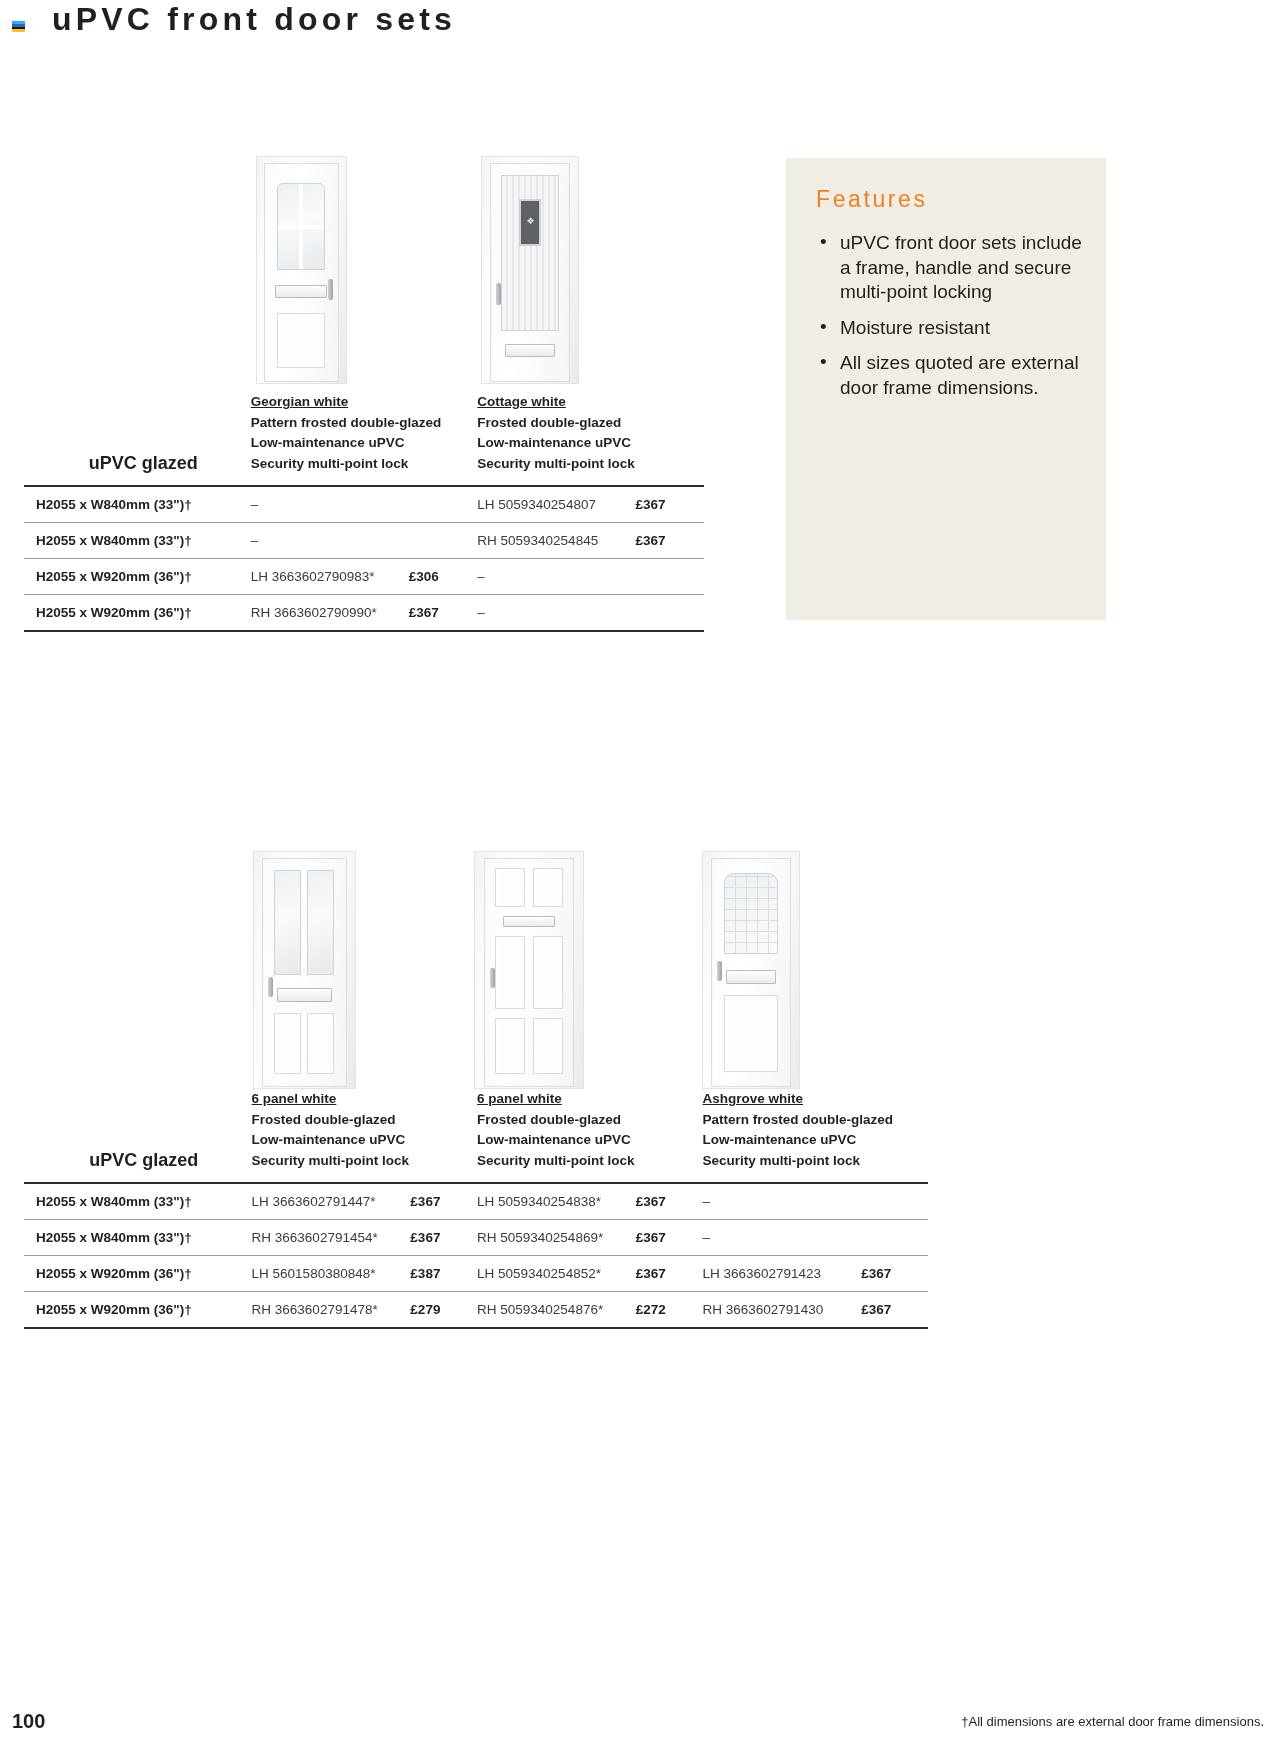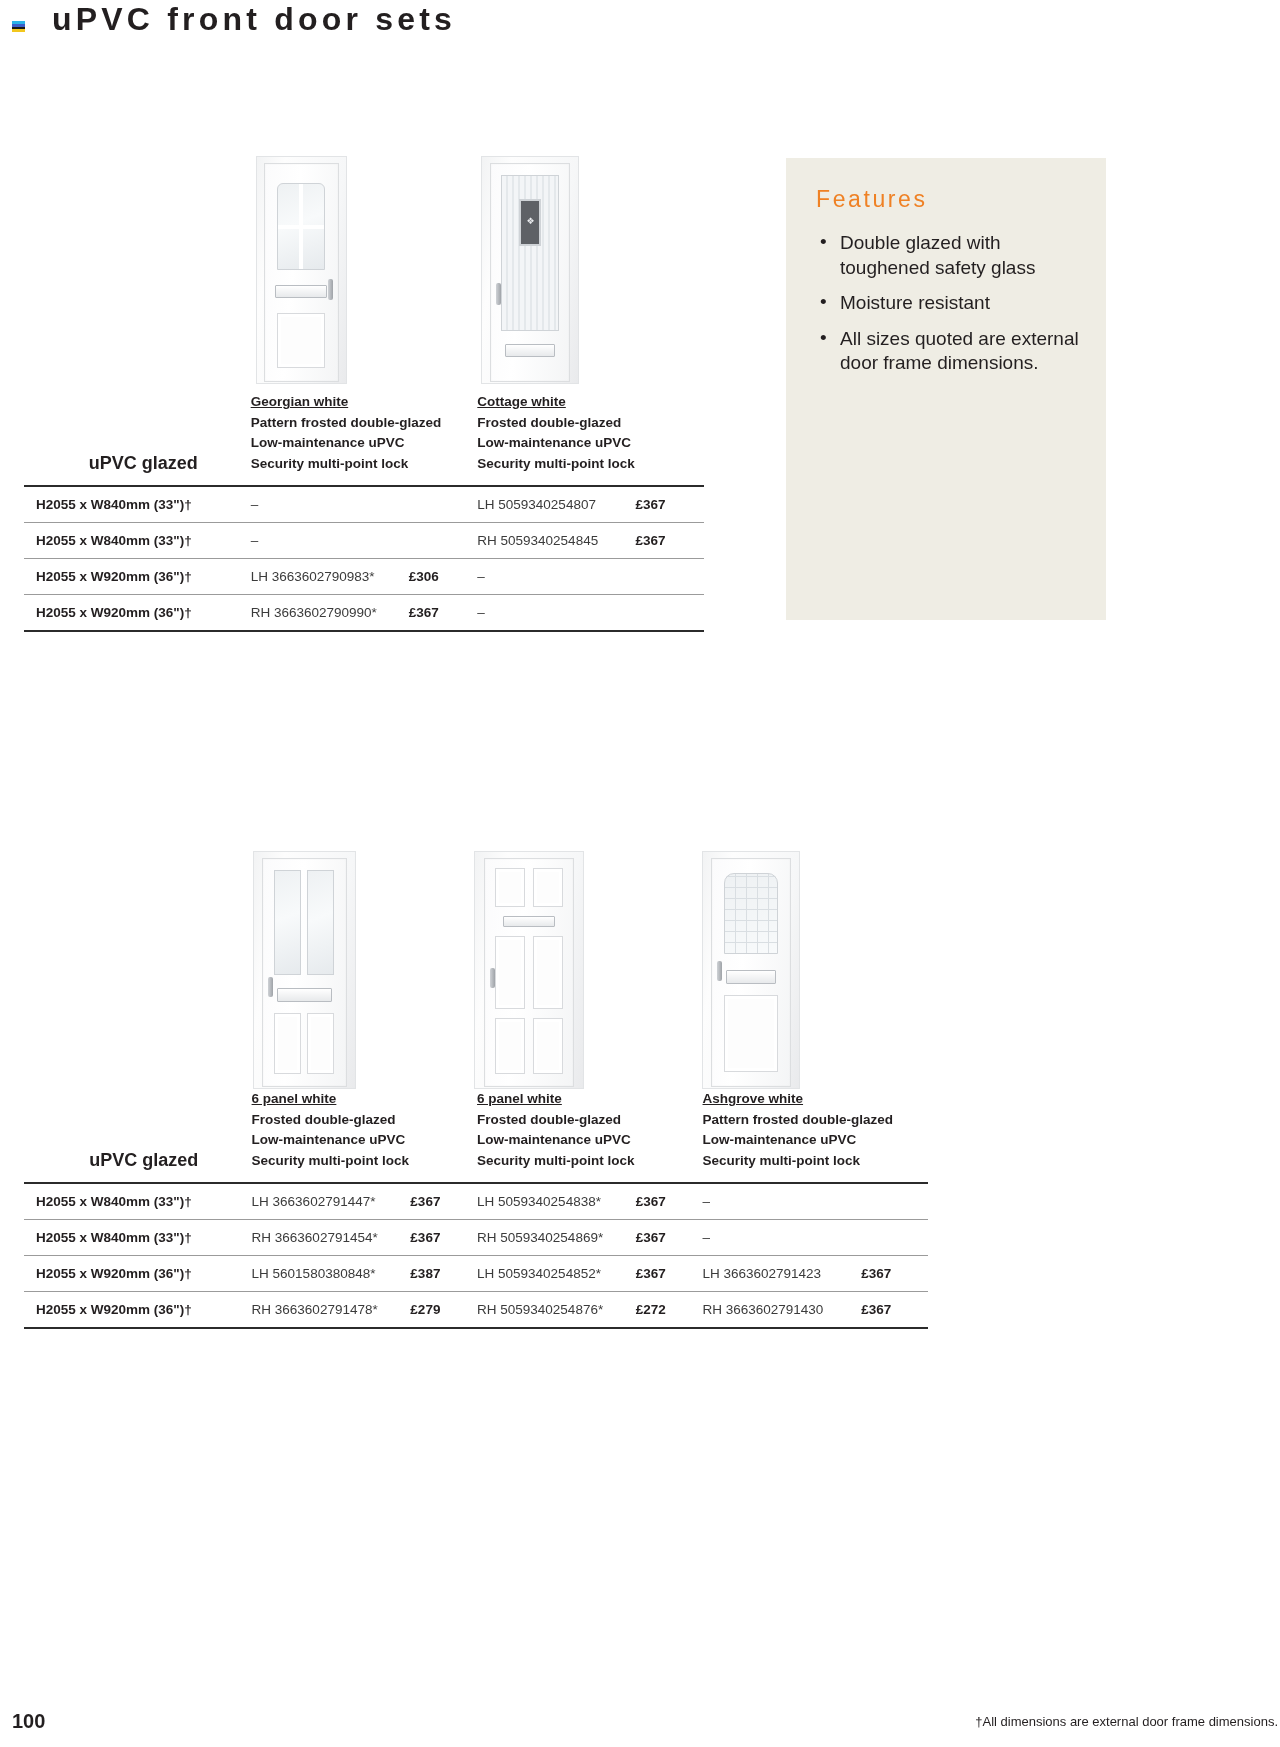--- a/index.html
+++ b/index.html
@@ -146,21 +146,21 @@
     font-size: 18px; font-weight: bold; color: #231f20;
     padding-left: 12px; vertical-align: bottom; padding-bottom: 11px;
   }
 
   
   .footer-page {
     position: absolute; left: 12px; bottom: 14px;
     font-size: 20px; font-weight: bold; color: #231f20;
   }
   .footer-note {
-    position: absolute; right: 2px; bottom: 18px;
+    position: absolute; right: 16px; bottom: 18px;
     font-size: 13px; color: #231f20;
   }
 </style>
 </head>
 <body>
 
 <div class="page">
 
   <div class="page-header">
     <span class="reg-mark">
@@ -249,21 +249,21 @@
           <td class="code">–</td>
           <td class="price"></td>
         </tr>
       </tbody>
     </table>
   </div>
 
   <aside class="features">
     <h2>Features</h2>
     <ul>
-      <li>Double glazed with toughened safety glass</li>
+      <li>uPVC front door sets include a frame, handle and secure multi-point locking</li>
       <li>Moisture resistant</li>
       <li>All sizes quoted are external door frame dimensions.</li>
     </ul>
   </aside>
 
   <div class="door-img" style="left:253px; top:851px; width:103px; height:238px;">
     <div class="door-frame"></div>
     <div class="door-leaf">
       <div class="glass" style="left:13%; top:5%; width:33%; height:46%;"></div>
       <div class="glass" style="left:53%; top:5%; width:33%; height:46%;"></div>

